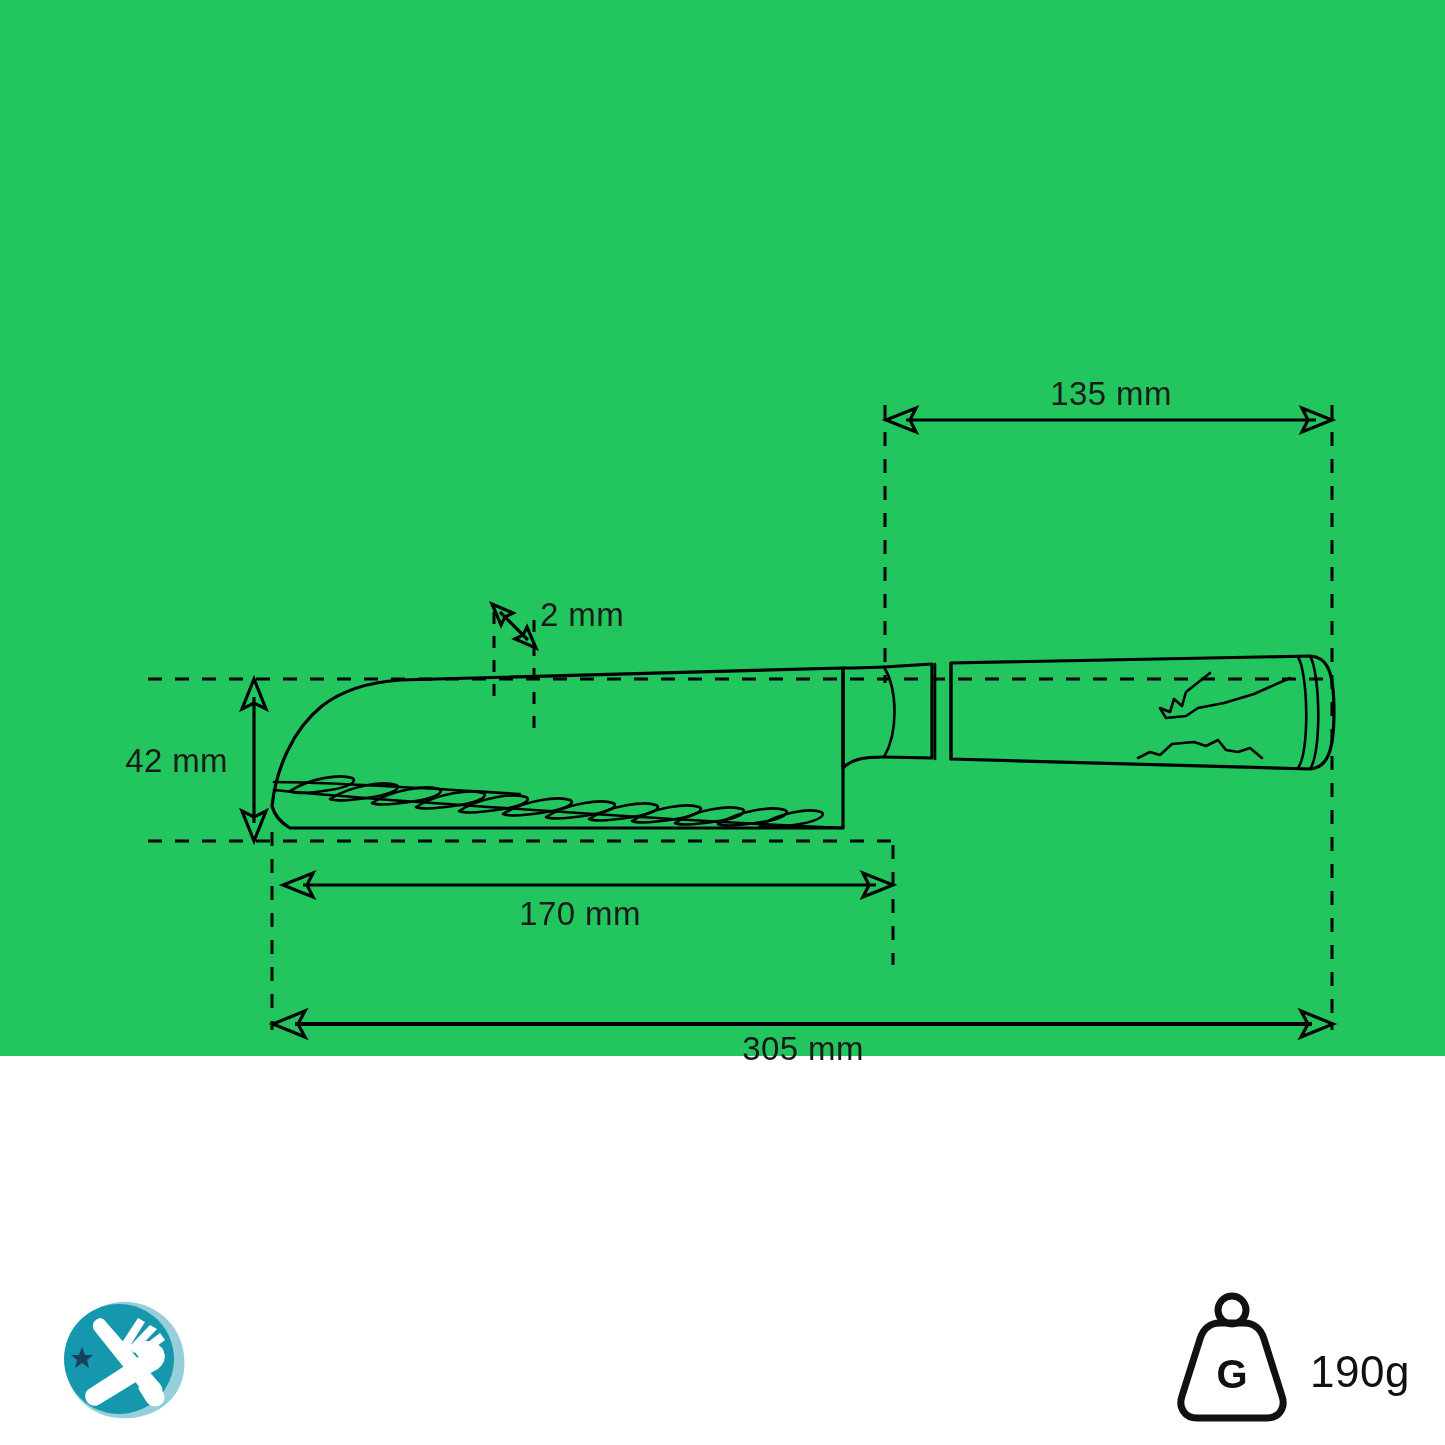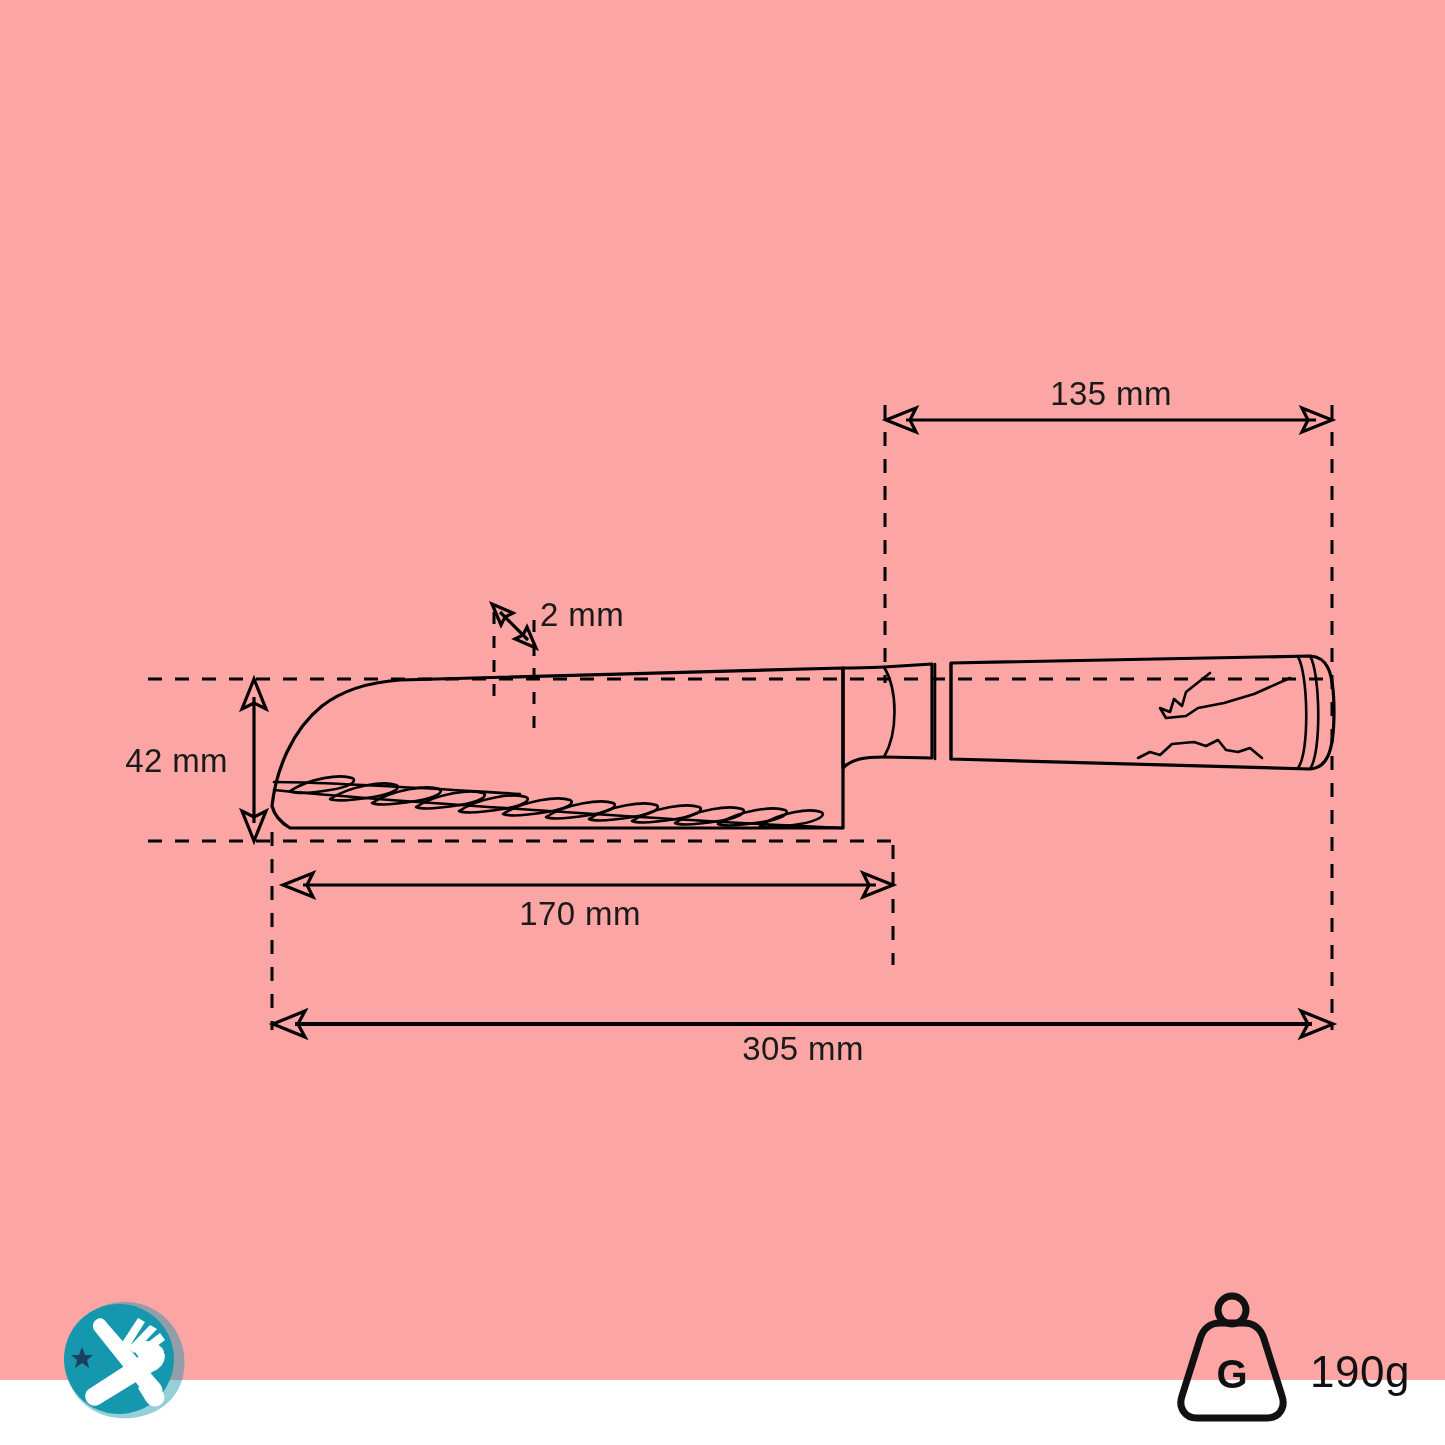--- a/index.html
+++ b/index.html
@@ -10,22 +10,22 @@
   }
   body {
     width: 1445px;
     height: 1445px;
     font-family: "Liberation Sans", sans-serif;
     overflow: hidden;
   }
   #sheet {
     position: relative;
     width: 1445px;
-    height: 1380px;
-    background: #fca5a5;
+    height: 1056px;
+    background: #22c55e;
   }
   #drawing {
     position: absolute;
     left: 0;
     top: 0;
     width: 1445px;
     height: 1445px;
   }
   .dim-text {
     font-family: "Liberation Sans", sans-serif;

